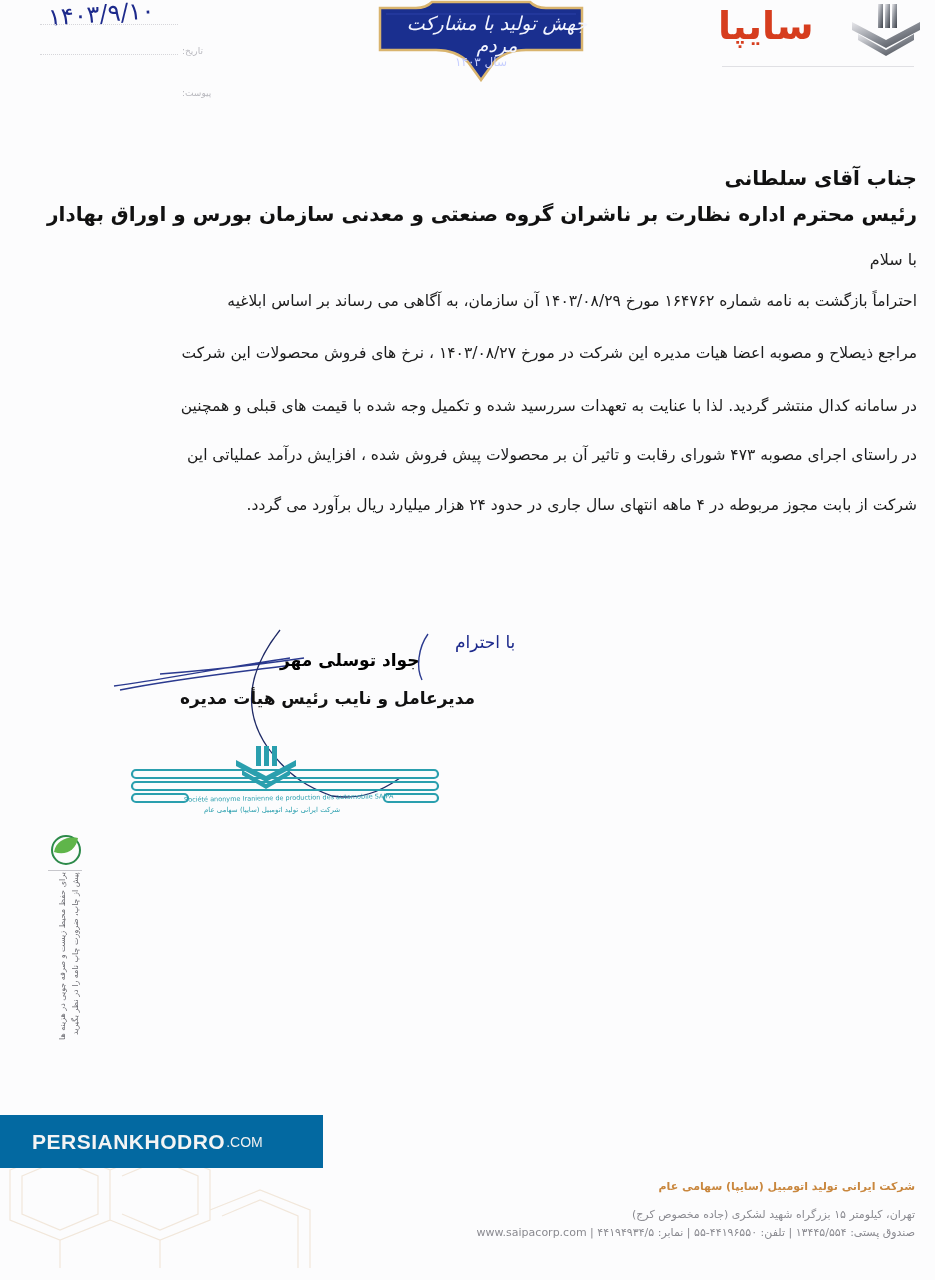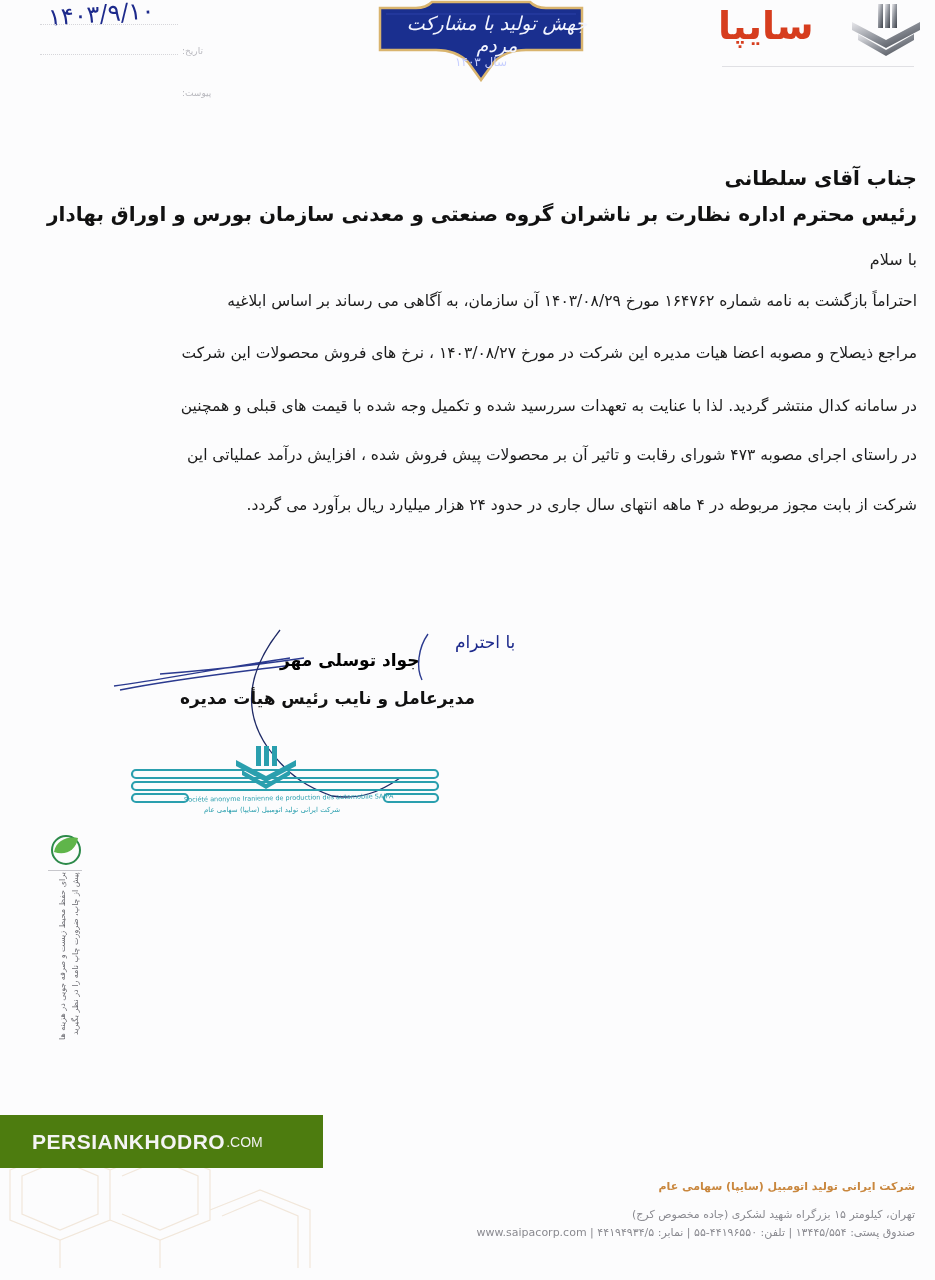--- a/index.html
+++ b/index.html
@@ -40,21 +40,21 @@
   .stamp { position: absolute; left: 128px; top: 746px; width: 316px; height: 80px; }
   .stamp-fr { position: absolute; left: 56px; top: 48px; font-size: 6.5px; color: #2a9fae; white-space: nowrap; transform: rotate(-1deg); }
   .stamp-fa { position: absolute; left: 76px; top: 60px; font-size: 7px; color: #2a9fae; direction: rtl; white-space: nowrap; }
 
   
   .eco { position: absolute; left: 46px; top: 832px; width: 40px; }
   .eco-text { position: absolute; left: 56px; top: 872px; width: 34px; height: 180px; writing-mode: vertical-rl; transform: rotate(180deg); font-size: 8px; line-height: 13px; color: #6a6a70; direction: rtl; }
   .eco-rule { position: absolute; left: 48px; top: 870px; width: 34px; border-top: 1px solid #c7c7cc; }
 
   
-  .watermark { position: absolute; left: 0; top: 1115px; width: 323px; height: 53px; background: #4d7c0f; display: flex; align-items: center; padding-left: 32px; }
+  .watermark { position: absolute; left: 0; top: 1115px; width: 323px; height: 53px; background: #0369a1; display: flex; align-items: center; padding-left: 32px; }
   .wm-main { font-family: "Liberation Sans", sans-serif; font-weight: bold; font-size: 21px; color: #f4f4f4; letter-spacing: 0.5px; }
   .wm-tld { font-family: "Liberation Sans", sans-serif; font-size: 14px; color: #f0f0f0; margin-left: 1px; }
 
   .pattern { position: absolute; left: 0; top: 1150px; width: 360px; height: 118px; opacity: 0.55; }
 
   
   .footer-company { position: absolute; right: 20px; top: 1180px; font-size: 11px; font-weight: bold; color: #c9873e; direction: rtl; }
   .footer-addr { position: absolute; right: 20px; top: 1208px; font-size: 11px; color: #8a8a90; direction: rtl; }
   .footer-contact { position: absolute; right: 20px; top: 1226px; font-size: 11px; color: #8a8a90; direction: rtl; white-space: nowrap; }
   .footer-contact .ltr { direction: ltr; unicode-bidi: embed; }

